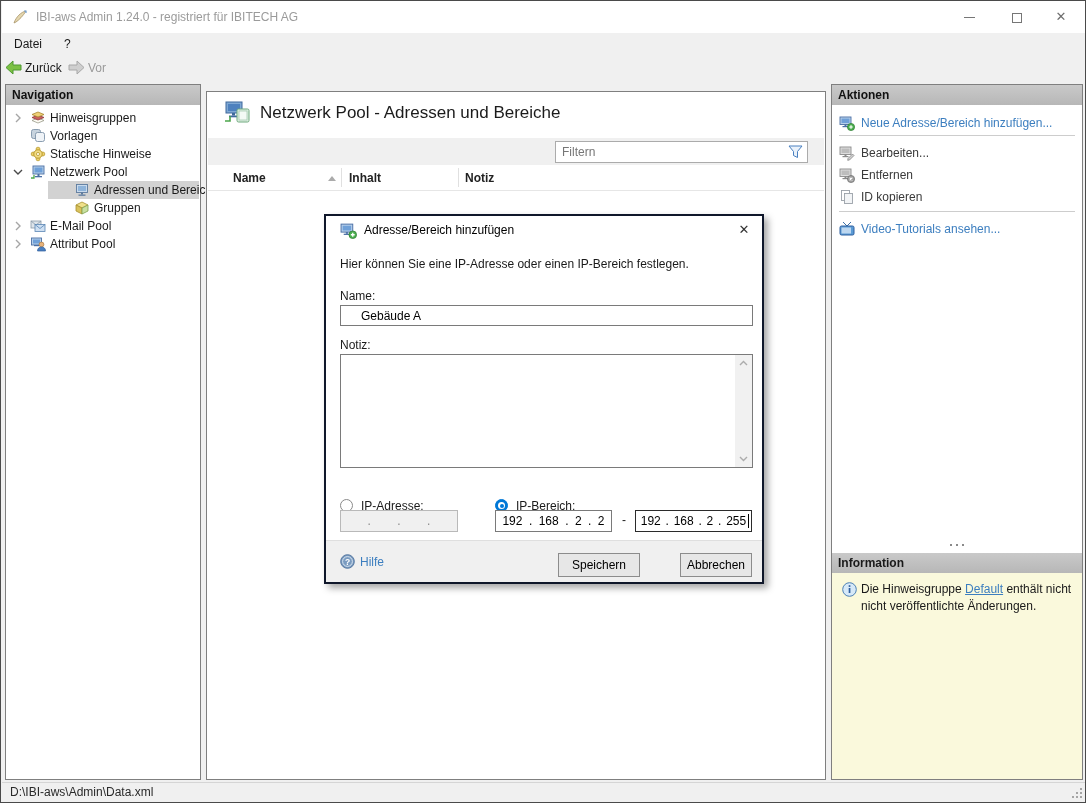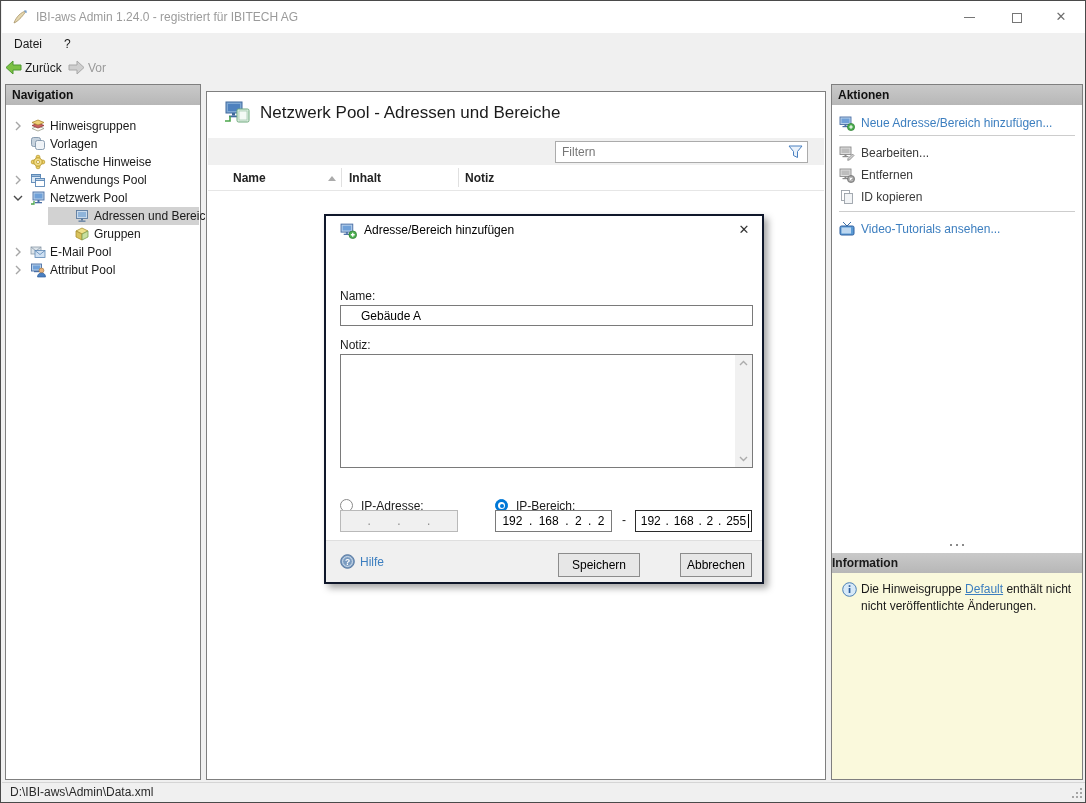--- a/index.html
+++ b/index.html
@@ -28,21 +28,21 @@
   .tb-fwd  { position:absolute; left:66px; top:3px; height:20px; color:#9A9A9A; }
   .tb-ic { display:inline-block; width:17px; height:15px; vertical-align:-3px; }
   .tb-label { display:inline-block; margin-left:3px; line-height:20px; }
   
   .panel { position:absolute; background:#FFFFFF; border:1px solid #7F7F7F; }
   .panel-header { height:20px; background:linear-gradient(#C9C9C9,#B7B7B7); font-weight:bold; line-height:20px; padding-left:6px; color:#111; }
   .nav-panel { left:4px; top:83px; width:196px; height:696px; }
   .content-panel { left:205px; top:90px; width:620px; height:689px; }
   .actions-panel { left:830px; top:83px; width:252px; height:696px; overflow:hidden; }
   
-  .tree { padding-top:12px; position:relative; }
+  .tree { padding-top:4px; position:relative; }
   .tree-row { position:relative; height:18px; line-height:18px; }
   .tree-row .chev { position:absolute; left:5px; top:2px; width:14px; height:14px; }
   .tree-row .t-ic { position:absolute; left:24px; top:1px; width:16px; height:16px; }
   .tree-row .t-label { position:absolute; left:44px; top:0; white-space:nowrap; }
   .tree-row.child .t-ic { left:68px; }
   .tree-row.child .t-label { left:88px; }
   .tree-row.selected::before { content:""; position:absolute; left:42px; right:1px; top:0; bottom:0; background:#D2D2D2; }
   .tree-row * { position:relative; }
   
   .ct-header-icon { position:absolute; left:17px; top:8px; width:28px; height:26px; }
@@ -64,21 +64,21 @@
   .action-row .a-ic { position:absolute; left:7px; top:3px; width:16px; height:16px; }
   .action-row .a-label { position:absolute; left:29px; top:0; white-space:nowrap; }
   .action-row.first { margin-top:7px; }
   .action-row.link .a-label { color:#3C7EBF; }
   .action-row.plain .a-label { color:#3A3A3A; }
   .action-sep { height:1px; background:#CDCDCD; margin:1px 7px 0 7px; }
   .action-sep.s2 { margin-top:3px; }
   .gap6 { margin-top:6px; }
   .splitter-dots { position:absolute; left:0; right:0; top:459px; height:6px; text-align:center; }
   .dot { display:inline-block; width:2px; height:2px; background:#8A8A8A; margin:0 2px; vertical-align:top; }
-  .info-header { position:absolute; left:0; right:0; top:468px; height:20px; background:linear-gradient(#C9C9C9,#B7B7B7); font-weight:bold; line-height:20px; }
+  .info-header { position:absolute; left:0; right:0; top:468px; height:20px; background:linear-gradient(#C9C9C9,#B7B7B7); font-weight:bold; line-height:20px; padding-left:6px; }
   .info-body { position:absolute; left:0; right:0; top:488px; bottom:0; background:#FAF9DC; }
   .info-ic { position:absolute; left:10px; top:9px; width:15px; height:15px; }
   .info-text { position:absolute; left:29px; top:8px; width:216px; line-height:17px; color:#1A1A1A; }
   .info-link { color:#3C7EBF; text-decoration:underline; }
   
   .statusbar { position:absolute; left:1px; bottom:1px; width:1084px; height:19px; background:#F0F0F0; border-top:1px solid #D5D5D5; }
   .status-text { position:absolute; left:8px; top:0; line-height:18px; color:#2A2A2A; }
   .resize-grip { position:absolute; right:3px; bottom:2px; width:14px; height:14px; }
   
   .dialog { position:absolute; left:323px; top:213px; width:440px; height:370px; background:#FFF; border:2px solid #0f172a; box-shadow:4px 4px 7px rgba(0,0,0,0.35); }
@@ -178,32 +178,20 @@
           <circle cx="8" cy="3.2" r="2" fill="#EDD06B" stroke="#B39322" stroke-width="0.7"></circle>
           <circle cx="8" cy="12.8" r="2" fill="#EDD06B" stroke="#B39322" stroke-width="0.7"></circle>
           <circle cx="3.2" cy="8" r="2" fill="#EDD06B" stroke="#B39322" stroke-width="0.7"></circle>
           <circle cx="12.8" cy="8" r="2" fill="#EDD06B" stroke="#B39322" stroke-width="0.7"></circle>
           <circle cx="8" cy="8" r="4.2" fill="#F2DC86" stroke="#B39322" stroke-width="0.9"></circle>
           <circle cx="8" cy="8" r="1.6" fill="#FDF8E2" stroke="#B39322" stroke-width="0.7"></circle>
         </svg>
         <span class="t-label">Statische Hinweise</span>
       </div>
 
-      <div class="tree-row">
-        <svg class="chev" viewBox="0 0 14 14">
-            <polyline points="5,3 9,7 5,11" fill="none" stroke="#A6A6A6" stroke-width="1.4"></polyline>
-          </svg>
-        <svg class="t-ic" viewBox="0 0 16 16">
-          <rect x="1.5" y="2.5" width="9" height="8" fill="#DCE9F5" stroke="#5B87B5" stroke-width="0.9"></rect>
-          <rect x="1.5" y="2.5" width="9" height="2" fill="#9DBBDA" stroke="#5B87B5" stroke-width="0.9"></rect>
-          <rect x="5.5" y="6.5" width="9" height="8" fill="#FFFFFF" stroke="#5B87B5" stroke-width="0.9"></rect>
-          <rect x="5.5" y="6.5" width="9" height="2" fill="#BCD2E8" stroke="#5B87B5" stroke-width="0.9"></rect>
-        </svg>
-        <span class="t-label">Anwendungs Pool</span>
-      </div>
 
       <div class="tree-row">
         <svg class="chev" viewBox="0 0 14 14">
             <polyline points="3,5 7,9 11,5" fill="none" stroke="#4A4A4A" stroke-width="1.4"></polyline>
           </svg>
         <svg class="t-ic" viewBox="0 0 16 16">
           <rect x="3" y="2" width="11" height="8" fill="#B8D0EA" stroke="#4A6FA5" stroke-width="0.9"></rect>
           <rect x="4.5" y="3.5" width="8" height="5" fill="#6FA0D8"></rect>
           <rect x="7.5" y="10" width="2" height="2" fill="#4A6FA5"></rect>
           <rect x="5" y="12" width="7" height="1.3" fill="#4A6FA5"></rect>
@@ -375,20 +363,21 @@
         <rect x="2.5" y="3.5" width="8" height="4.5" fill="#6FA0D8"></rect>
         <rect x="5.5" y="9.5" width="2" height="1.6" fill="#4A6FA5"></rect>
         <rect x="3.5" y="11" width="6" height="1.2" fill="#4A6FA5"></rect>
         <circle cx="12" cy="12" r="3.6" fill="#4CAF50" stroke="#2E7D32" stroke-width="0.7"></circle>
         <path d="M12 10.2 V13.8 M10.2 12 H13.8" stroke="#FFF" stroke-width="1.2"></path>
       </svg>
       <span class="dlg-title">Adresse/Bereich hinzufügen</span>
       <span class="dlg-close">✕</span>
     </div>
 
+    <div class="dlg-desc">Hier können Sie eine IP-Adresse oder einen IP-Bereich festlegen.</div>
 
     <div class="dlg-name-label">Name:</div>
     <input class="dlg-name-input" value="Gebäude A" style="">
 
     <div class="dlg-note-label">Notiz:</div>
     <div class="dlg-note-box">
       <div class="note-scrollbar">
         <svg class="sb-arrow sb-up" viewBox="0 0 17 17">
             <polyline points="5,10 8.5,6.5 12,10" fill="none" stroke="#ACACAC" stroke-width="1.4"></polyline>
           </svg>

